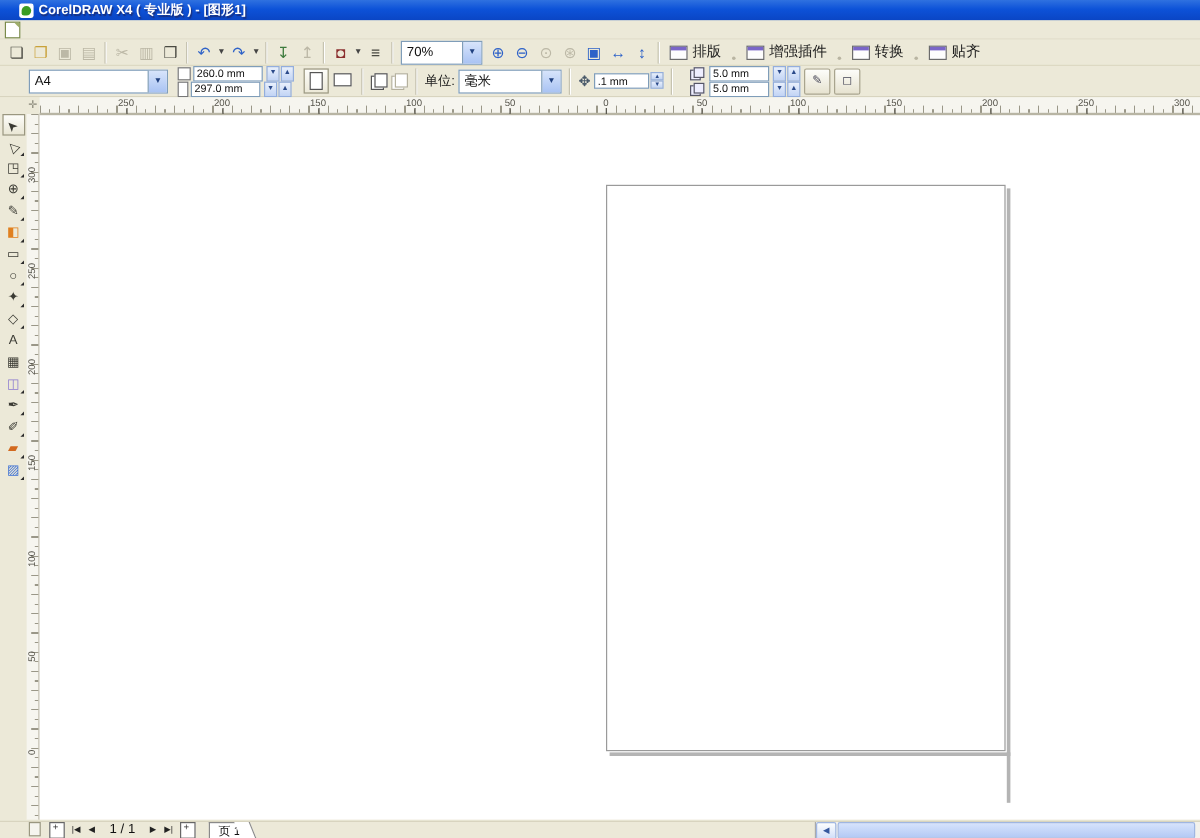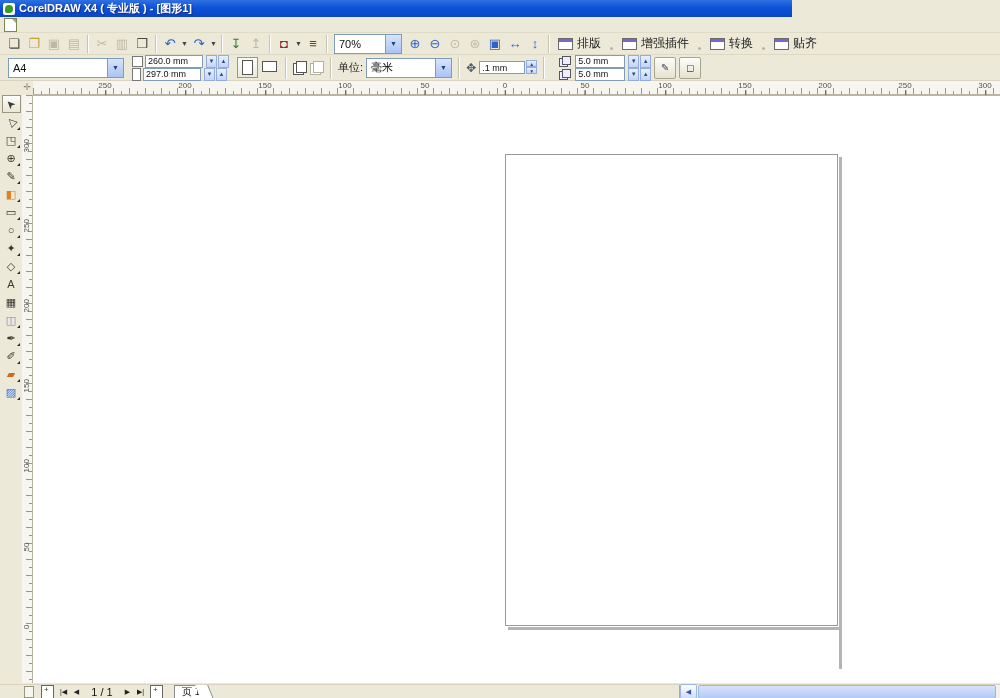--- a/index.html
+++ b/index.html
@@ -1,22 +1,22 @@
 <!DOCTYPE html>
 <html><head>
 <meta charset="utf-8">
 <style>
   html,body{margin:0;padding:0;}
   body{width:1000px;height:698px;overflow:hidden;font-family:"Liberation Sans","DejaVu Sans",sans-serif;background:#ece9d8;}
   #app{position:absolute;left:0;top:0;width:1000px;height:698px;background:#ece9d8;}
 
   
-  .titlebar{position:absolute;left:0;top:0;width:792px;height:17px;
+  .titlebar{position:absolute;left:0;top:0;width:1000px;height:17px;
     background:linear-gradient(180deg,#2f71e0 0%,#0d52d8 45%,#0a45c4 100%);
-    display:flex;align-items:center;gap:4px;padding-left:3px;box-sizing:border-box;}
+    display:flex;align-items:center;gap:4px;padding-left:16px;box-sizing:border-box;}
   .app-icon{width:12px;height:12px;background:#fff;border-radius:2px;position:relative;flex:0 0 auto;}
   .app-icon::before{content:"";position:absolute;left:2px;top:2px;width:8px;height:8px;background:#3a9d23;border-radius:50% 50% 50% 2px;}
   .title-text{color:#fff;font-size:11px;font-weight:bold;text-shadow:1px 1px 1px #1a2f7a;white-space:nowrap;}
 
   
   .menubar{position:absolute;left:0;top:17px;width:1000px;height:16px;background:#ece9d8;display:flex;align-items:center;border-bottom:1px solid #e0dcc8;box-sizing:border-box;}
   .doc-icon{width:11px;height:12px;background:#fff;border:1px solid #7a8a4a;margin:0 6px 0 4px;position:relative;}
   .doc-icon::before{content:"";position:absolute;right:0;top:0;border:2px solid #9fae6a;border-left-color:transparent;border-bottom-color:transparent;}
   .menu-item{font-size:12px;color:#1a1a1a;padding:1px 7px;white-space:nowrap;cursor:default;}
 
@@ -31,21 +31,21 @@
   .combo{height:18px;border:1px solid #7f9db9;background:#fff;display:flex;align-items:center;flex:0 0 auto;}
   .combo .combo-val{font-size:11px;padding:0 4px;color:#111;min-width:34px;}
   .combo .combo-btn{width:15px;height:100%;background:linear-gradient(180deg,#d7e4fb,#a9c3f3);border-left:1px solid #7f9db9;color:#20407f;font-size:7px;display:flex;align-items:center;justify-content:center;}
   .zoom-combo{width:66px;margin:0 3px;justify-content:space-between;}
   .tbtn-custom{height:20px;display:flex;align-items:center;gap:4px;padding:0 5px;flex:0 0 auto;}
   .tbtn-custom .lbl{font-size:12px;color:#1a1a1a;white-space:nowrap;}
   .winico{width:13px;height:10px;border:1px solid #6b6b6b;background:#fdfdfd;position:relative;flex:0 0 auto;}
   .winico::before{content:"";position:absolute;left:0;top:0;right:0;height:3px;background:#7a66c8;}
 
   
-  .propbar{position:absolute;left:0;top:55px;width:1000px;height:26px;background:#ece9d8;display:flex;align-items:center;padding-left:8px;box-sizing:border-box;border-bottom:1px solid #d8d4bf;}
+  .propbar{position:absolute;left:0;top:55px;width:1000px;height:26px;background:#ece9d8;display:flex;align-items:center;padding-left:24px;box-sizing:border-box;border-bottom:1px solid #d8d4bf;}
   .psep{width:1px;height:22px;background:#c6c3b0;border-right:1px solid #fff;margin:0 6px;flex:0 0 auto;}
   .paper-combo{width:114px;}
   .paper-col{display:flex;flex-direction:column;gap:1px;margin-left:8px;}
   .paper-row{display:flex;align-items:center;gap:2px;height:12px;}
   .pw-ico,.ph-ico{width:9px;height:9px;border:1px solid #777;background:#fff;flex:0 0 auto;}
   .ph-ico{width:7px;height:11px;}
   .fld{height:11px;border:1px solid #7f9db9;background:#fff;font-size:9px;color:#111;display:flex;align-items:center;padding:0 2px;box-sizing:content-box;}
   .fld.w52{width:52px;}
   .spin2{display:flex;height:13px;}
   .spin2 span{width:9px;font-size:6px;color:#2b4a8a;display:flex;align-items:center;justify-content:center;background:linear-gradient(180deg,#e9f0fc,#c2d4f5);border:1px solid #93aede;margin-left:1px;}
@@ -96,21 +96,21 @@
   .tool.has-fly::after{content:"";position:absolute;right:1px;bottom:1px;border-left:3px solid transparent;border-bottom:3px solid #2a2a2a;}
   .rot-nw{display:inline-block;transform:rotate(-135deg);}
 
   
   .canvas{position:absolute;left:33px;top:95px;width:967px;height:588px;background:#fff;border-top:1px solid #b8b5a4;box-sizing:border-box;}
   .page{position:absolute;left:472px;top:58px;width:333px;height:472px;background:#fff;border:1px solid #9a9a9a;box-sizing:border-box;}
   .page-shadow-v{position:absolute;left:806px;top:61px;width:3px;height:512px;background:#b4b4b4;}
   .page-shadow-h{position:absolute;left:475px;top:531px;width:334px;height:3px;background:#b4b4b4;}
 
   
-  .bottombar{position:absolute;left:0;top:684px;width:1000px;height:14px;background:#ece9d8;display:flex;align-items:center;border-top:1px solid #d8d4bf;box-sizing:border-box;font-size:10px;}
+  .bottombar{position:absolute;left:0;top:684px;width:1000px;height:14px;background:#ece9d8;display:flex;align-items:flex-start;border-top:1px solid #d8d4bf;box-sizing:border-box;font-size:10px;}
   .curl-ico{width:8px;height:10px;border:1px solid #9a9780;background:#f6f5ef;margin:0 4px 0 24px;flex:0 0 auto;}
   .addpg{width:11px;height:12px;border:1px solid #666;background:#fff;position:relative;margin:0 3px;flex:0 0 auto;}
   .addpg::before{content:"+";position:absolute;left:2px;top:-1px;font-size:8px;color:#333;}
   .navbtn{width:13px;height:12px;display:flex;align-items:center;justify-content:center;font-size:7px;color:#222;flex:0 0 auto;}
   .pgind{min-width:38px;text-align:center;font-size:11px;color:#111;flex:0 0 auto;}
   .ptab{position:relative;height:13px;background:#fff;border:1px solid #8a8a8a;border-bottom:none;border-right:none;display:flex;align-items:center;padding:0 4px 0 7px;font-size:10px;color:#111;margin-left:8px;flex:0 0 auto;}
   .ptab::after{content:"";position:absolute;right:-7px;top:-1px;bottom:0;width:12px;background:#fff;border-right:1px solid #8a8a8a;transform:skewX(22deg);}
   .bb-spacer{flex:1;}
   .hscroll{position:relative;width:320px;height:14px;display:flex;align-items:center;border-left:1px solid #aaa;flex:0 0 auto;background:#f2f1ec;}
   .sbtn{width:15px;height:13px;background:linear-gradient(180deg,#fdfefe,#cfddf8);border:1px solid #9fb6e2;border-radius:2px;display:flex;align-items:center;justify-content:center;font-size:7px;color:#35589e;flex:0 0 auto;}

